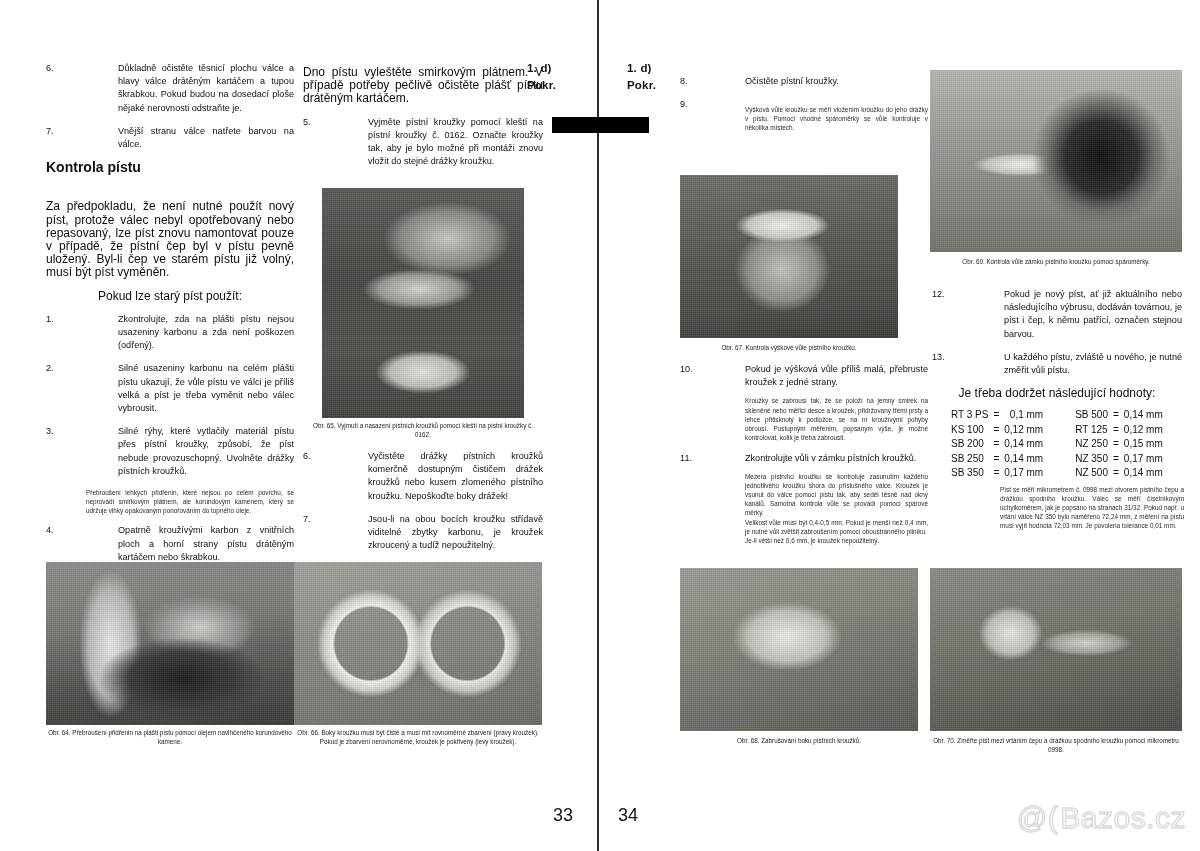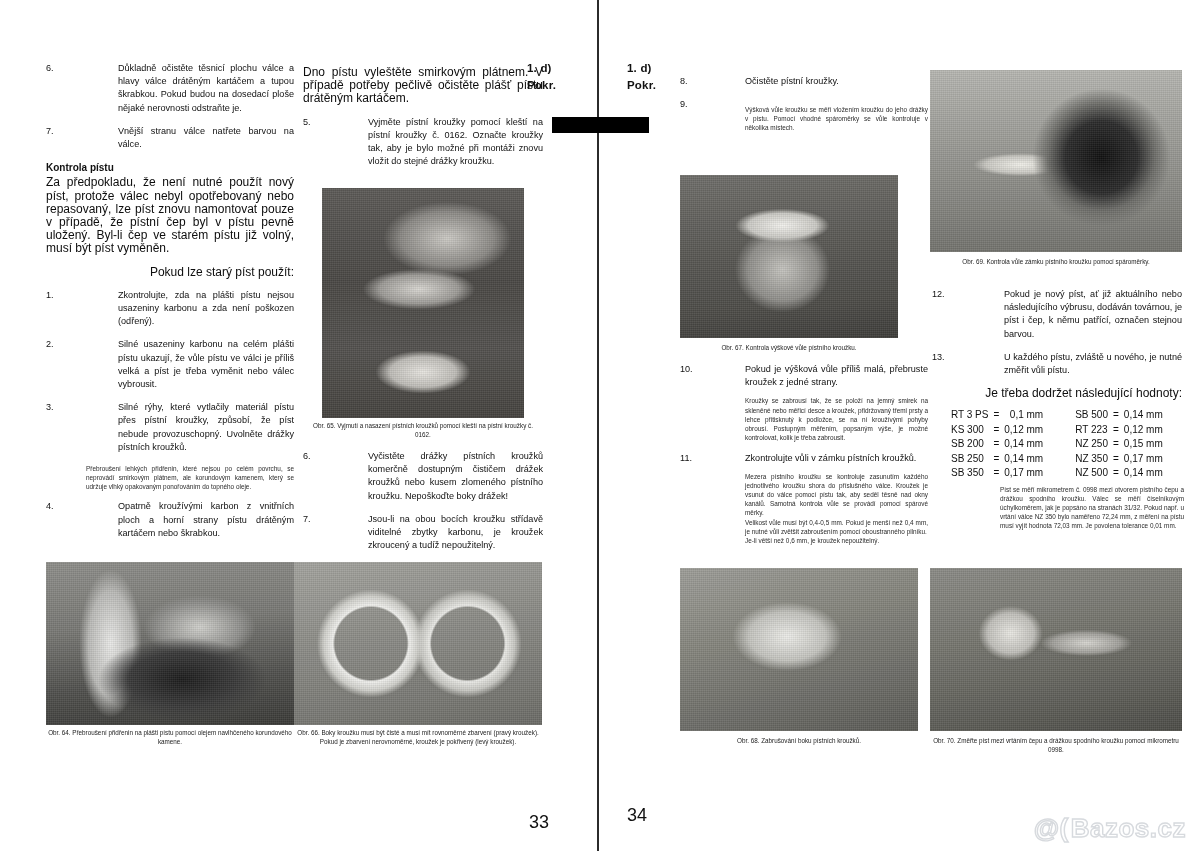--- a/index.html
+++ b/index.html
@@ -44,26 +44,26 @@
     position: absolute;
     box-sizing: border-box;
   }
   .para {
     font-size: 12px;
     line-height: 13.2px;
     text-align: justify;
     margin: 0 0 10px 0;
     color: #0d0d0d;
   }
-  .para.nojust { text-align: right; }
+  .para.nojust { text-align: center; }
   .head {
-    font-size: 10px;
+    font-size: 14px;
     font-weight: bold;
     line-height: 13.2px;
-    margin: 0 0 2px 0;
+    margin: 0 0 26px 0;
   }
   .note {
     font-size: 6.4px;
     line-height: 9.1px;
     text-align: justify;
     color: #2a2a2a;
     margin: 0 0 9px 0;
   }
 
   
@@ -147,24 +147,24 @@
     position: absolute;
     font-size: 18px;
     line-height: 22px;
     color: #111;
   }
 
   
   .watermark {
     position: absolute;
     right: 14px;
-    bottom: 6px;
-    font-size: 26px;
+    bottom: 16px;
+    font-size: 30px;
     line-height: 34px;
-    font-weight: bold;
+    font-weight: normal;
     color: transparent;
     -webkit-text-stroke: 1.4px #d7dade;
     letter-spacing: .5px;
     white-space: nowrap;
     user-select: none;
   }
   .watermark .at {
     display: inline-block;
     margin-right: 2px;
   }
@@ -259,21 +259,21 @@
 
     <div class="photo" style="left:294px; top:562px; width:248px; height:163px;
                 background:
                   radial-gradient(circle 52px at 31% 50%, rgba(255,255,255,0) 36px, #efefec 38px, #cfcfca 47px, rgba(150,150,146,0) 54px),
                   radial-gradient(circle 52px at 70% 50%, rgba(255,255,255,0) 36px, #e9e9e5 38px, #c6c6c1 47px, rgba(150,150,146,0) 54px),
                   linear-gradient(170deg, #a3a39e 0%, #8d8d88 40%, #7a7a75 75%, #6b6b66 100%);">
       <div class="grain"></div>
     </div>
     <div class="caption" style="left:294px; top:729px; width:248px;">Obr. 66. Boky kroužku musí být čisté a musí mít rovnoměrné zbarvení (pravý kroužek). Pokud je zbarvení nerovnoměrné, kroužek je pokřivený (levý kroužek).</div>
 
-    <div class="pagenum" style="left:529px; top:804px;margin-top:7px;">33</div>
+    <div class="pagenum" style="left:553px; top:804px;">33</div>
   </div>
 
   <div class="page right">
 
     <div class="col" style="left:81px; top:75px; width:248px;">
       <div class="item narrow">
         <span class="num">8.</span>
         <span class="body">Očistěte pístní kroužky.</span>
       </div>
       <div class="item narrow">
@@ -343,25 +343,25 @@
 
     <div class="valtable" style="left:352px; top:409px;">
       <span class="lbl">RT 3 PS</span>
       <span class="eq">=</span>
       <span class="val">0,1 mm</span>
       <span class="spacer"></span>
       <span class="lbl">SB 500</span>
       <span class="eq">=</span>
       <span class="val">0,14 mm</span>
 
-      <span class="lbl">KS 300</span>
+      <span class="lbl">KS 100</span>
       <span class="eq">=</span>
       <span class="val">0,12 mm</span>
       <span class="spacer"></span>
-      <span class="lbl">RT 223</span>
+      <span class="lbl">RT 125</span>
       <span class="eq">=</span>
       <span class="val">0,12 mm</span>
 
       <span class="lbl">SB 200</span>
       <span class="eq">=</span>
       <span class="val">0,14 mm</span>
       <span class="spacer"></span>
       <span class="lbl">NZ 250</span>
       <span class="eq">=</span>
       <span class="val">0,15 mm</span>
@@ -387,21 +387,21 @@
 
     <div class="photo" style="left:331px; top:568px; width:252px; height:163px;
                 background:
                   radial-gradient(ellipse 40px 34px at 32% 40%, #e8e7e2 0%, #bfbeb9 58%, rgba(140,139,135,0) 80%),
                   radial-gradient(ellipse 56px 16px at 62% 46%, #d6d5d0 0%, #a09f9a 60%, rgba(120,119,115,0) 82%),
                   linear-gradient(170deg, #8b8b86 0%, #76766f 38%, #5f5f59 74%, #4c4c47 100%);">
       <div class="grain"></div>
     </div>
     <div class="caption" style="left:331px; top:737px; width:252px;">Obr. 70. Změřte píst mezi vrtáním čepu a drážkou spodního kroužku pomocí mikrometru 0998.</div>
 
-    <div class="pagenum" style="left:28px; top:804px;">34</div>
+    <div class="pagenum" style="left:19px; top:804px;">34</div>
   </div>
 
   <div class="marker" style="left:527px; top:60px; text-align:left;">
     <div>1. d)</div>
     <div>Pokr.</div>
   </div>
 
   <div class="marker" style="left:627px; top:60px; text-align:left;">
     <div>1. d)</div>
     <div>Pokr.</div>

